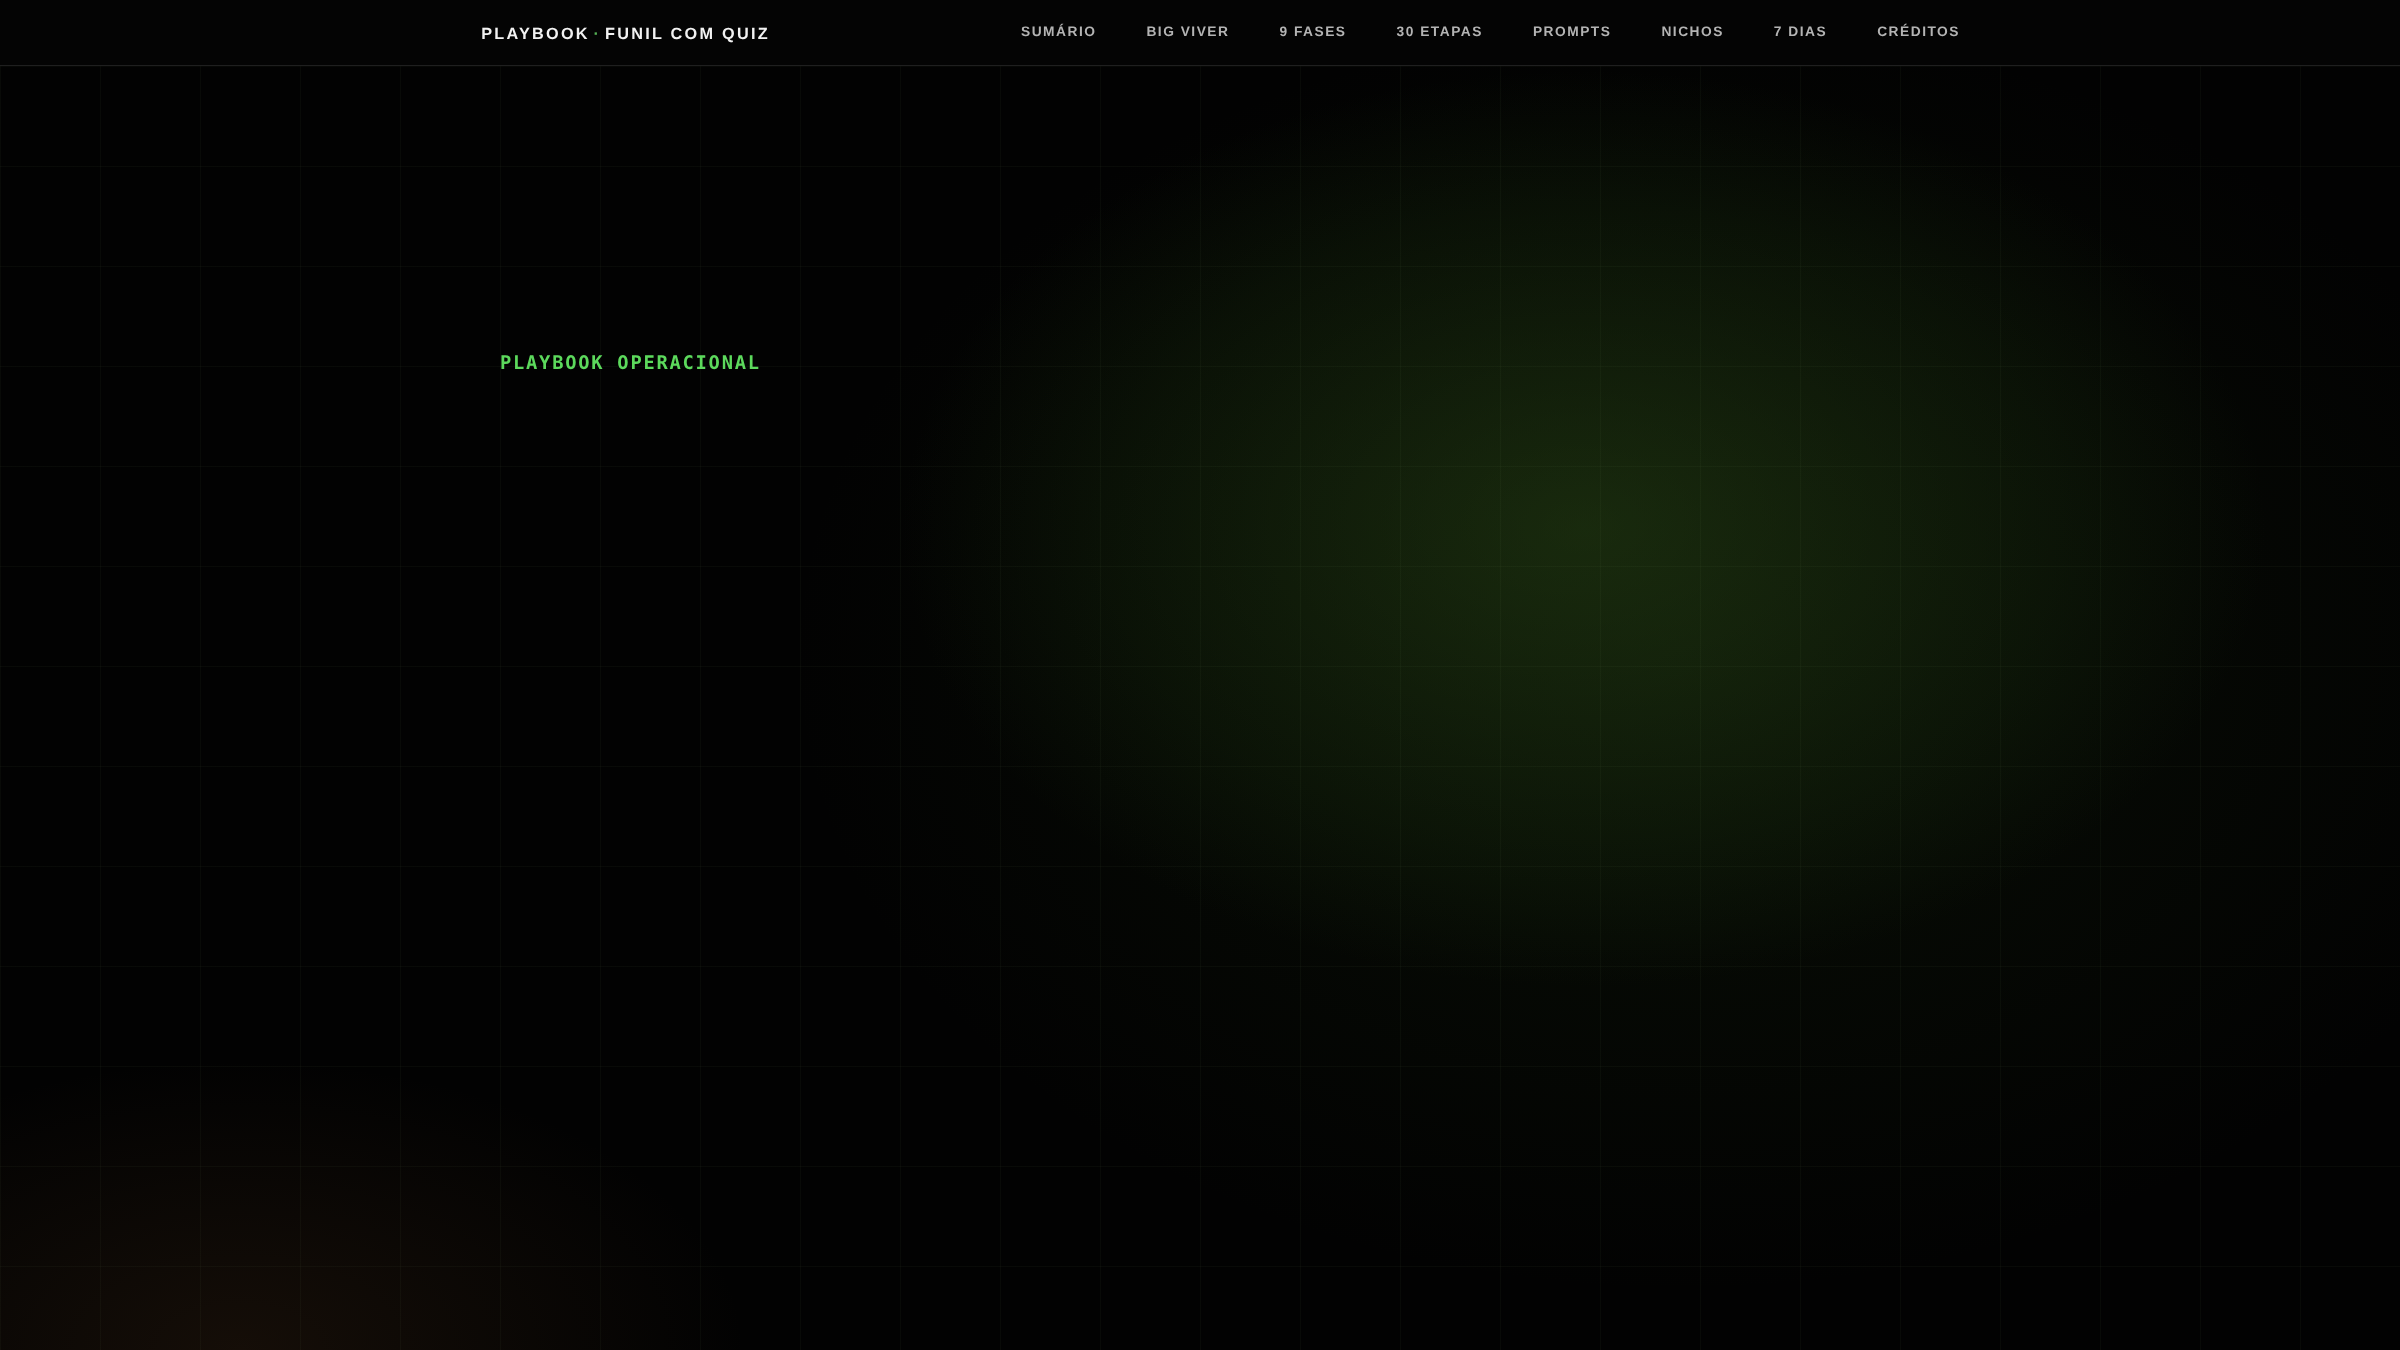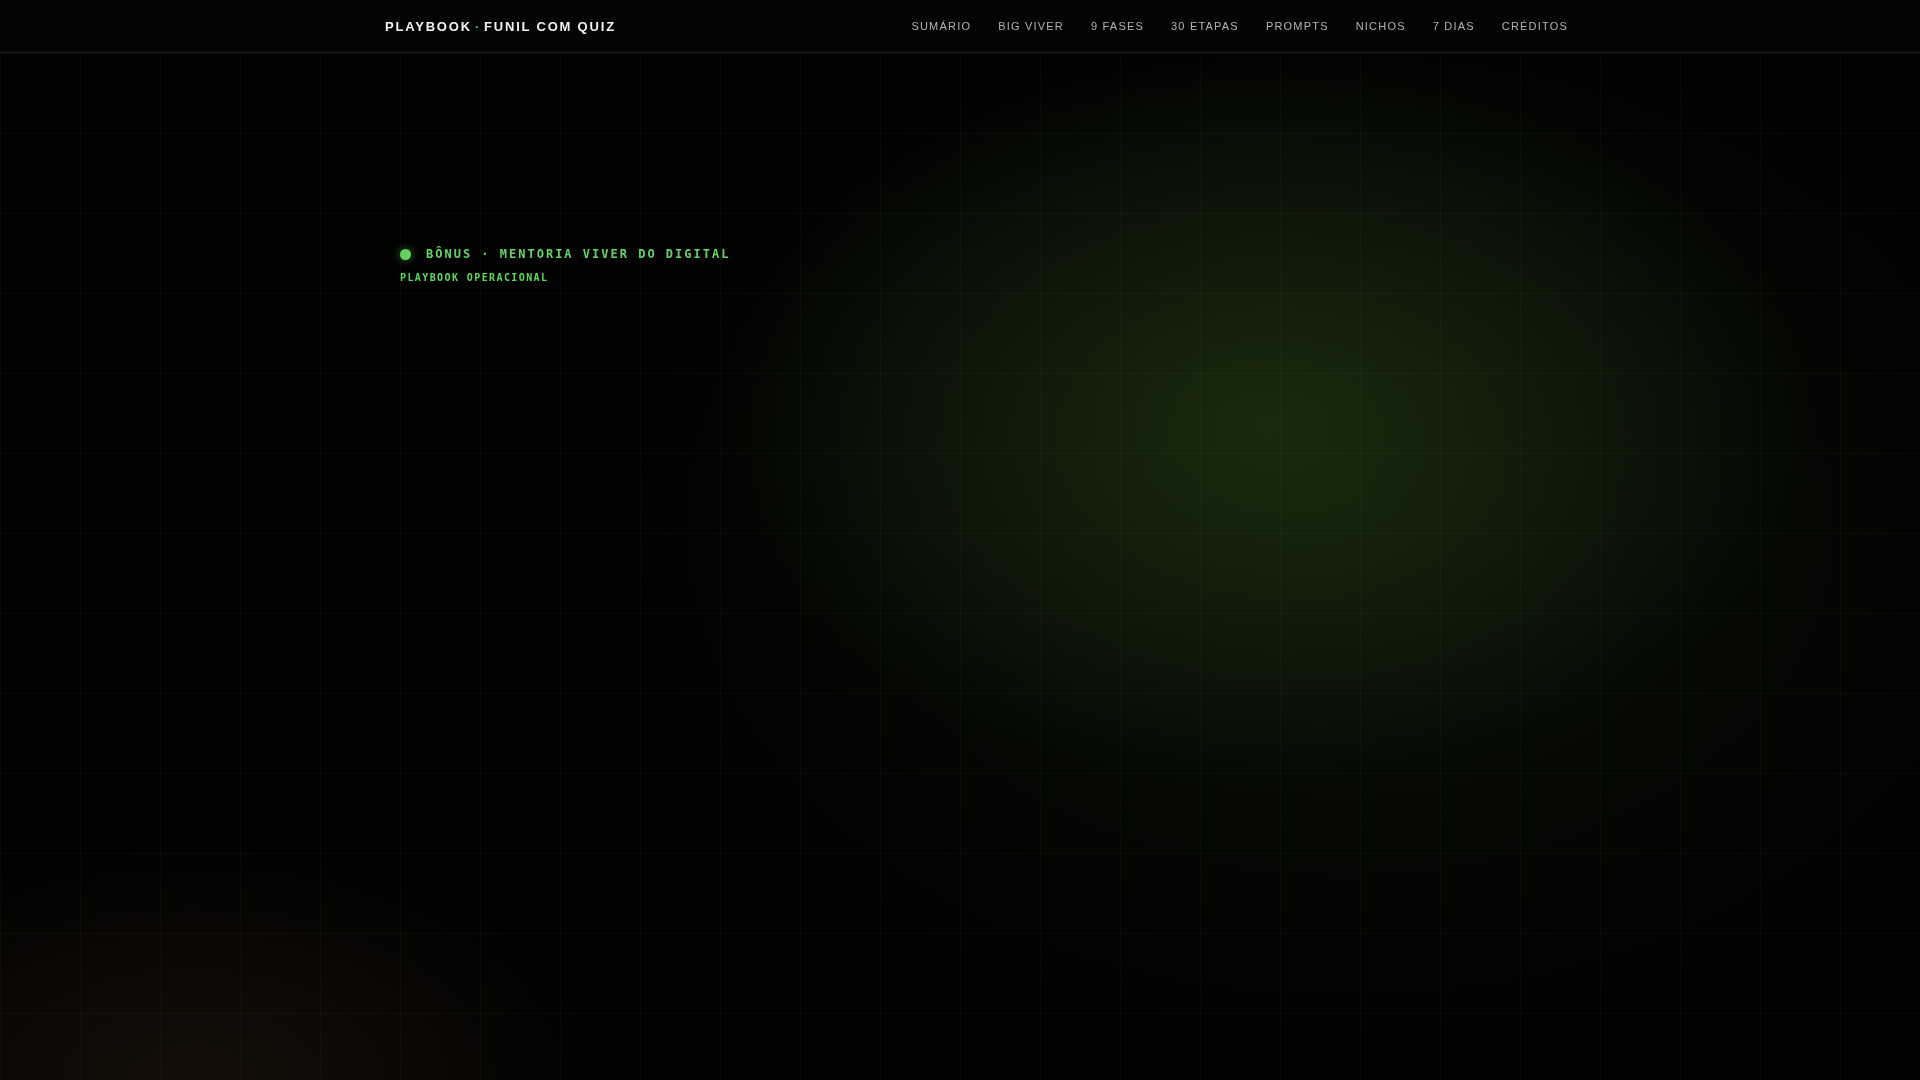--- a/index.html
+++ b/index.html
@@ -39,26 +39,27 @@
     color: #55b155;
     padding: 0 3px;
   }
   .main-nav {
     display: flex;
     align-items: center;
     gap: 27px;
   }
   .main-nav a {
     font-size: 11px;
-    font-weight: 400;
+    font-weight: 700;
     letter-spacing: 1.2px;
     color: #b4b4b4;
     text-decoration: none;
     white-space: nowrap;
     cursor: pointer;
+    margin-left: 13px;
   }
 
   
   .hero {
     position: relative;
     height: 1027px;
     background-color: #020202;
     background-image:
       
       repeating-linear-gradient(to right,  rgba(150,190,120,0.045) 0 1px, transparent 1px 80px),
@@ -89,23 +90,23 @@
   }
   .eyebrow-text {
     font-family: "DejaVu Sans Mono", monospace;
     font-size: 12px;
     font-weight: 700;
     letter-spacing: 2px;
     color: #66d466;
     white-space: nowrap;
   }
   .hero-title {
-    margin-top: 11px;
+    margin-top: 34px;
     font-family: "DejaVu Sans Mono", monospace;
-    font-size: 10px;
+    font-size: 15px;
     font-weight: 700;
     letter-spacing: 1.4px;
     color: #5cd95c;
     white-space: nowrap;
   }
 </style>
 </head>
 <body>
 
 <header class="site-header">
@@ -121,19 +122,15 @@
       <a>PROMPTS</a>
       <a>NICHOS</a>
       <a>7 DIAS</a>
       <a>CRÉDITOS</a>
     </nav>
   </div>
 </header>
 
 <main class="hero">
   <div class="hero-inner">
-    <div class="eyebrow-row">
-      <span class="status-dot"></span>
-      <span class="eyebrow-text">BÔNUS · MENTORIA VIVER DO DIGITAL</span>
-    </div>
     <div class="hero-title">PLAYBOOK OPERACIONAL</div>
   </div>
 </main>
 
 </body></html>

